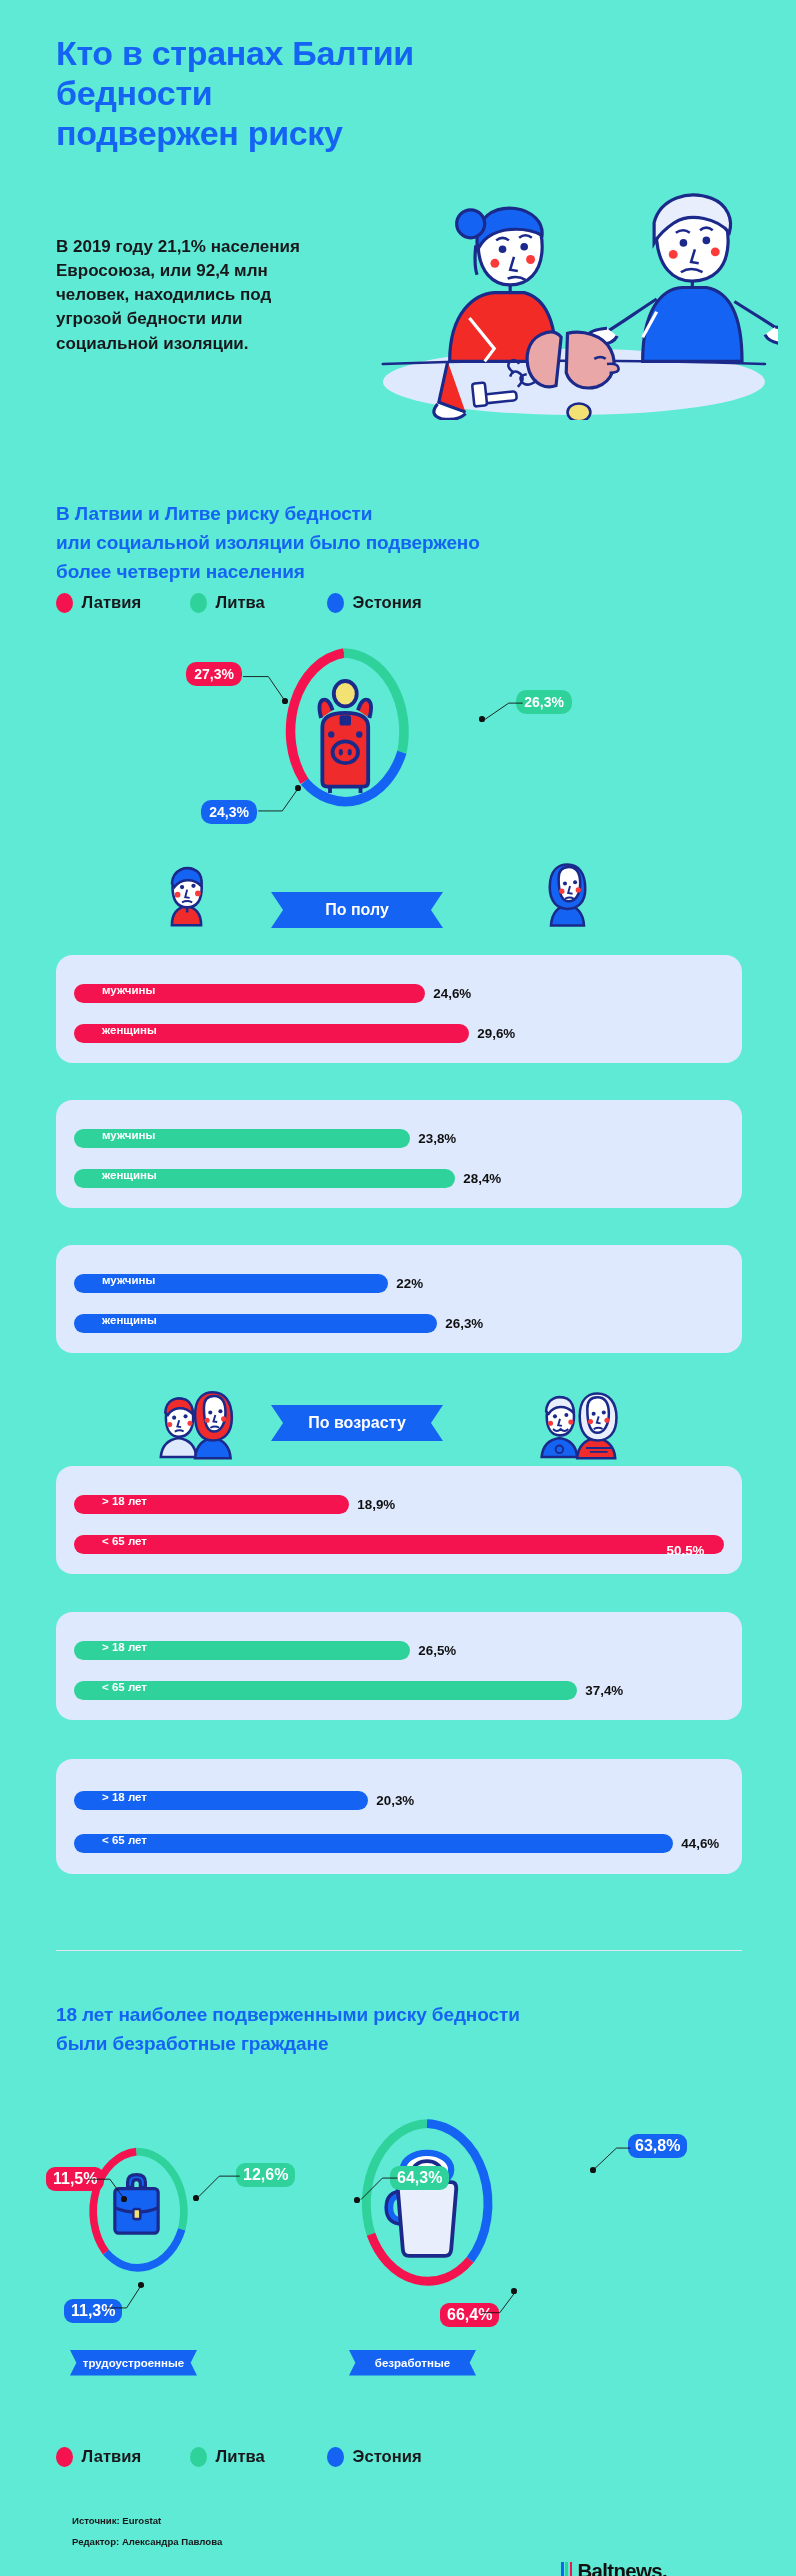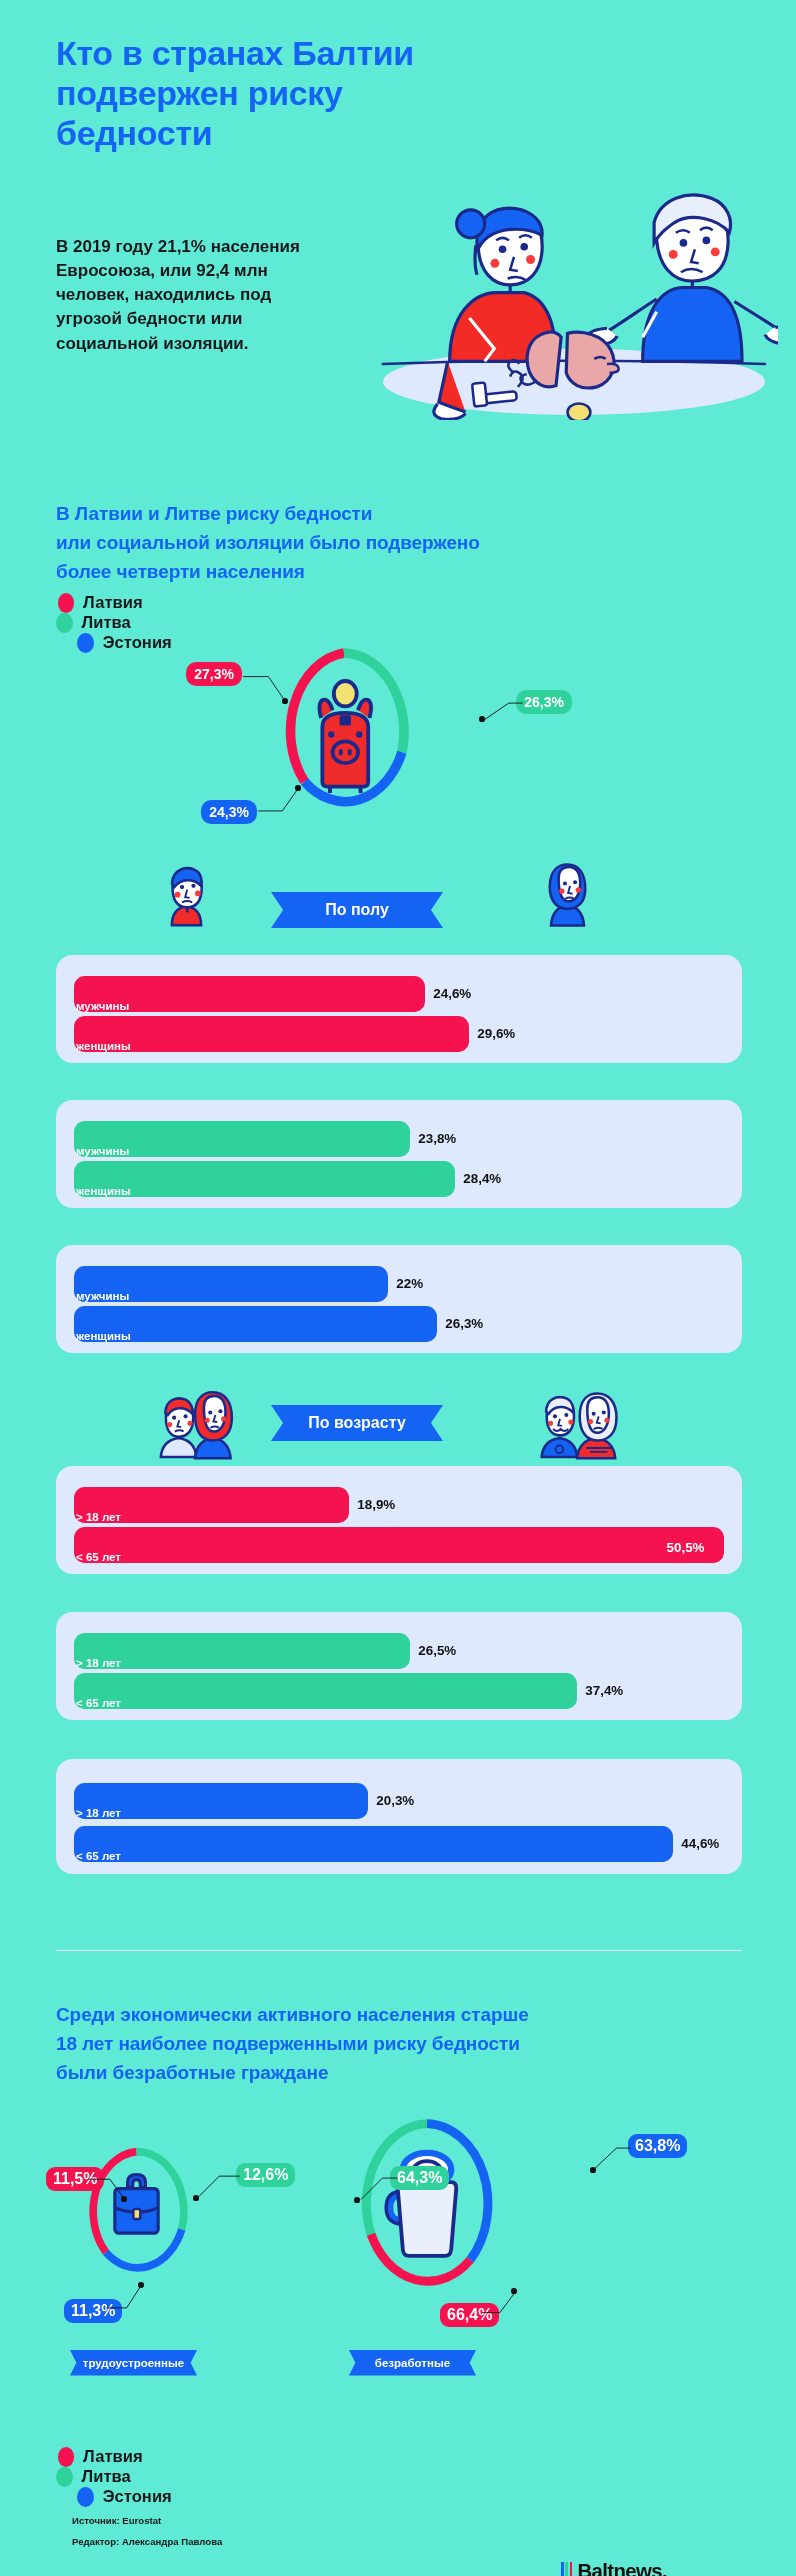--- a/index.html
+++ b/index.html
@@ -27,21 +27,21 @@
 
   
   .sec-head {
     position: absolute; color: #1463f3; font-size: 19px; font-weight: bold;
     line-height: 1.52; letter-spacing: -0.1px;
   }
   #sec1-head { left: 56px; top: 500px; width: 446px; }
   #sec3-head { left: 56px; top: 2001px; width: 650px; }
 
   
-  .legend { position: absolute; display: flex; align-items: center; gap: 0; flex-direction: column; }
+  .legend { position: absolute; display: flex; align-items: center; gap: 0; }
   .legend .lg { display: flex; align-items: center; }
   .legend .dot { width: 16.6px; height: 20px; border-radius: 50%; margin-right: 9px; }
   .legend .lbl { font-size: 16.6px; font-weight: bold; color: #18181c; }
   #legend-top { left: 56px; top: 593px; }
   #legend-bottom { left: 56px; top: 2447px; }
   #legend-top .lg:nth-child(1), #legend-bottom .lg:nth-child(1) { width: 134px; }
   #legend-top .lg:nth-child(2), #legend-bottom .lg:nth-child(2) { width: 137px; }
 
   
   .donut-wrap { position: absolute; }
@@ -72,22 +72,22 @@
   #ribbon-employed   { left: 70px; top: 2350px; width: 127px; }
   #ribbon-unemployed { left: 349px; top: 2350px; width: 127px; }
 
   
   .panel {
     position: absolute; left: 56px; width: 686px; background: #dfe9fd;
     border-radius: 16.6px;
   }
   .bar-row { position: absolute; height: 21.7px; display: flex; align-items: center; }
   .bar {
-    height: 36px; border-radius: 10.8px; display: flex; align-items: flex-end;
-    color: #fff; font-size: 11.5px; font-weight: bold; padding-left: 2px;
+    height: 19px; border-radius: 10.8px; display: flex; align-items: flex-start;
+    color: #fff; font-size: 11.5px; font-weight: bold; padding-left: 28px;
   }
   .bar.lv { background: #f5134f; }
   .bar.lt { background: #2ed29a; }
   .bar.ee { background: #1463f3; }
   .bar-val {
     margin-left: 8.3px; font-size: 13.4px; font-weight: bold; color: #111;
     white-space: nowrap;
   }
   .bar-val.inside {
     position: absolute; right: 11.5px; color: #fff; margin: 8px;
@@ -110,22 +110,22 @@
   .logo .bars i { display: block; width: 2.5px; height: 19px; }
   .logo .word { font-size: 20.4px; font-weight: bold; color: #111; letter-spacing: -0.6px; }
 </style>
 </head>
 <body>
 
 <div class="page">
 
   <div class="hero-title">
     <div>Кто в странах Балтии</div>
+    <div>бедности</div>
     <div>подвержен риску</div>
-    <div>бедности</div>
   </div>
 
   <div class="hero-para">В 2019 году 21,1% населения Евросоюза, или 92,4 млн человек, находились под угрозой бедности или социальной изоляции.</div>
 
   <div class="hero-art">
     <svg width="421" height="293" viewBox="0 0 660 460">
       <ellipse cx="340" cy="400" rx="300" ry="52" fill="#dfe9fd"></ellipse>
 
       <path d="M40 372 Q330 362 640 372" stroke="#1b2a8a" stroke-width="4" fill="none" stroke-linecap="round"></path>
 
@@ -424,21 +424,20 @@
       <div class="bar ee" style="width:599px;">
         <span>&lt; 65 лет</span>
       </div>
       <span class="bar-val">44,6%</span>
     </div>
   </div>
 
   <div class="divider" style="top:1950px;"></div>
 
   <div class="sec-head" id="sec3-head">
-    <div>Среди экономически активного населения старше</div>
     <div>18 лет наиболее подверженными риску бедности</div>
     <div>были безработные граждане</div>
   </div>
 
   <div class="donut-wrap" id="donut-emp">
     <svg width="107" height="133" viewBox="0 0 168 208">
       <path d="M84 10 A 74 94 0 0 0 36 168" fill="none" stroke="#f5134f" stroke-width="12"></path>
       <path d="M84 10 A 74 94 0 0 1 155 132" fill="none" stroke="#2ed29a" stroke-width="12"></path>
       <path d="M155 132 A 74 94 0 0 1 36 168" fill="none" stroke="#1463f3" stroke-width="12"></path>
       <g>

